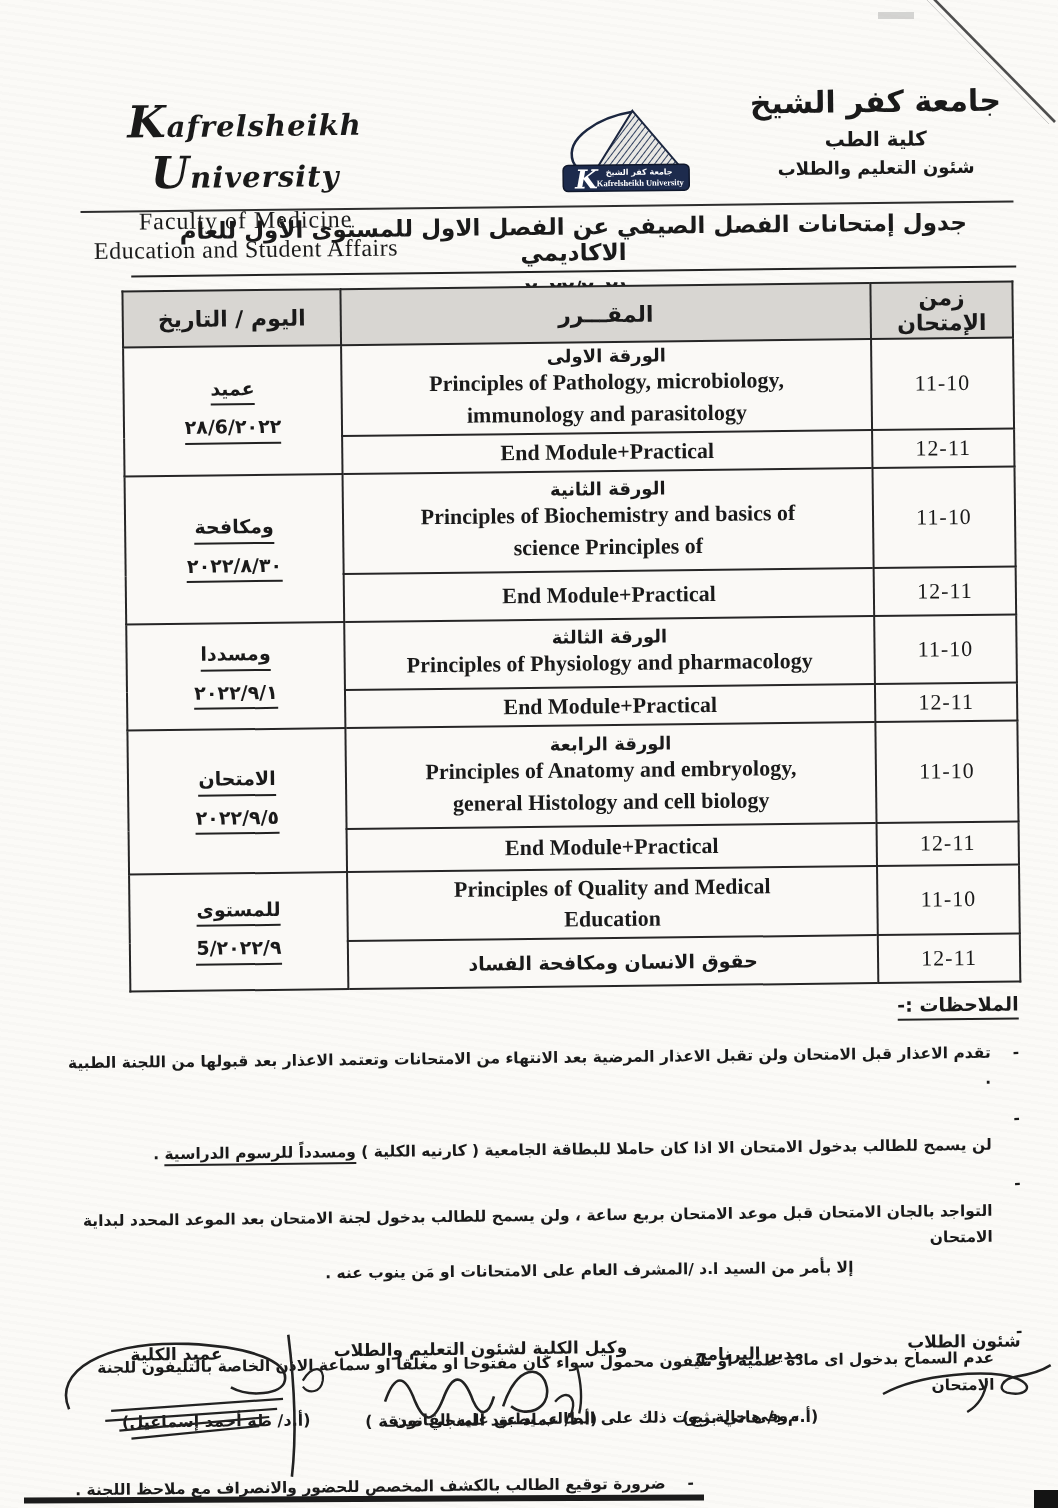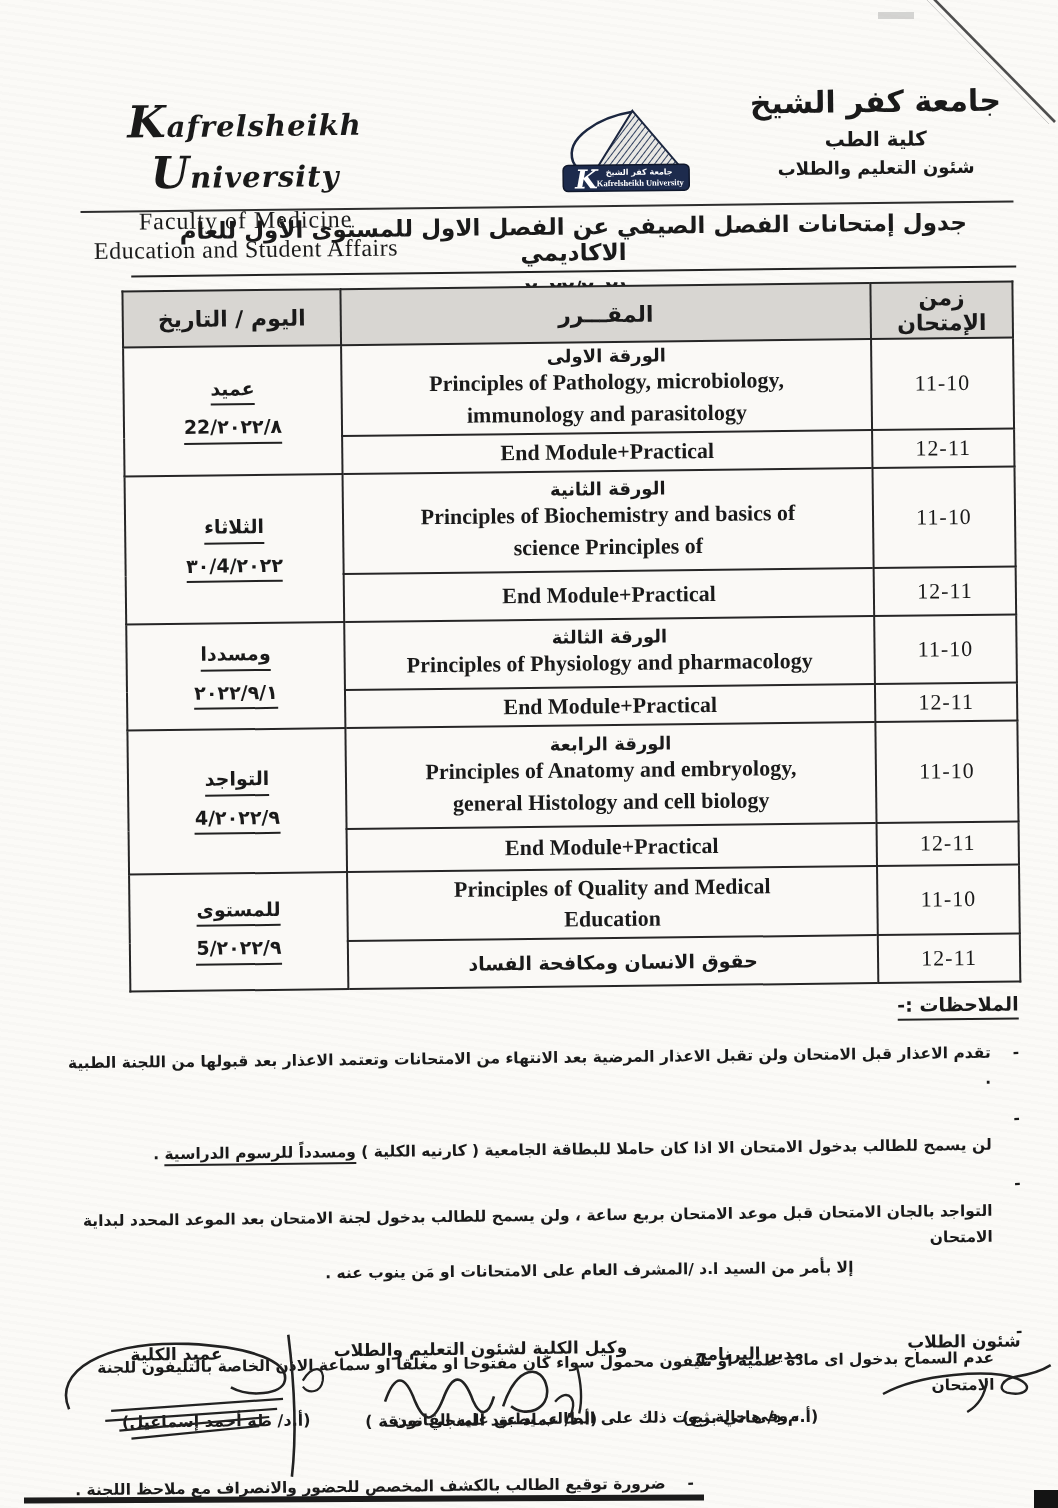--- a/index.html
+++ b/index.html
@@ -163,38 +163,38 @@
 
       <tr class="r1">
         <td class="time">11-10</td>
         <td>
           <div class="paper-ar">الورقة الاولى</div>
           <div class="course-en">Principles of Pathology, microbiology,
 immunology and parasitology</div>
         </td>
         <td class="day-cell" rowspan="2">
           <div><span class="day-name">عميد</span></div>
-          <div><span class="day-date">٢٠٢٢/٨/22</span></div>
+          <div><span class="day-date">٢٠٢٢/6/٢٨</span></div>
         </td>
       </tr>
       <tr class="r2">
         <td class="time">12-11</td>
         <td class="course-en">End Module+Practical</td>
       </tr>
 
       <tr class="r3 shaded">
         <td class="time">11-10</td>
         <td>
           <div class="paper-ar">الورقة الثانية</div>
           <div class="course-en">Principles of Biochemistry and basics of
 science Principles of</div>
         </td>
         <td class="day-cell" rowspan="2">
-          <div><span class="day-name">الثلاثاء</span></div>
-          <div><span class="day-date">٢٠٢٢/4/٣٠</span></div>
+          <div><span class="day-name">ومكافحة</span></div>
+          <div><span class="day-date">٢٠٢٢/٨/٣٠</span></div>
         </td>
       </tr>
       <tr class="r4 shaded">
         <td class="time">12-11</td>
         <td class="course-en">End Module+Practical</td>
       </tr>
 
       <tr class="r5">
         <td class="time">11-10</td>
         <td>
@@ -212,22 +212,22 @@
       </tr>
 
       <tr class="r7 shaded">
         <td class="time">11-10</td>
         <td>
           <div class="paper-ar">الورقة الرابعة</div>
           <div class="course-en">Principles of Anatomy and embryology,
 general Histology and cell biology</div>
         </td>
         <td class="day-cell" rowspan="2">
-          <div><span class="day-name">التواجد</span></div>
-          <div><span class="day-date">٢٠٢٢/٩/4</span></div>
+          <div><span class="day-name">الامتحان</span></div>
+          <div><span class="day-date">٢٠٢٢/٩/٥</span></div>
         </td>
       </tr>
       <tr class="r8 shaded">
         <td class="time">12-11</td>
         <td class="course-en">End Module+Practical</td>
       </tr>
 
       <tr class="r9">
         <td class="time">11-10</td>
         <td>

